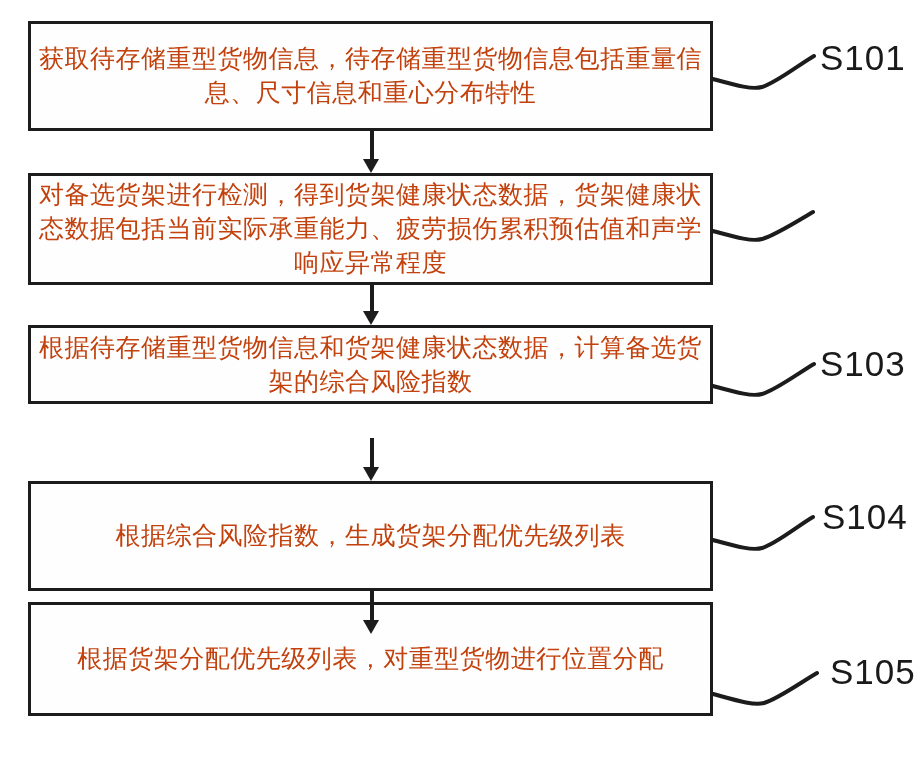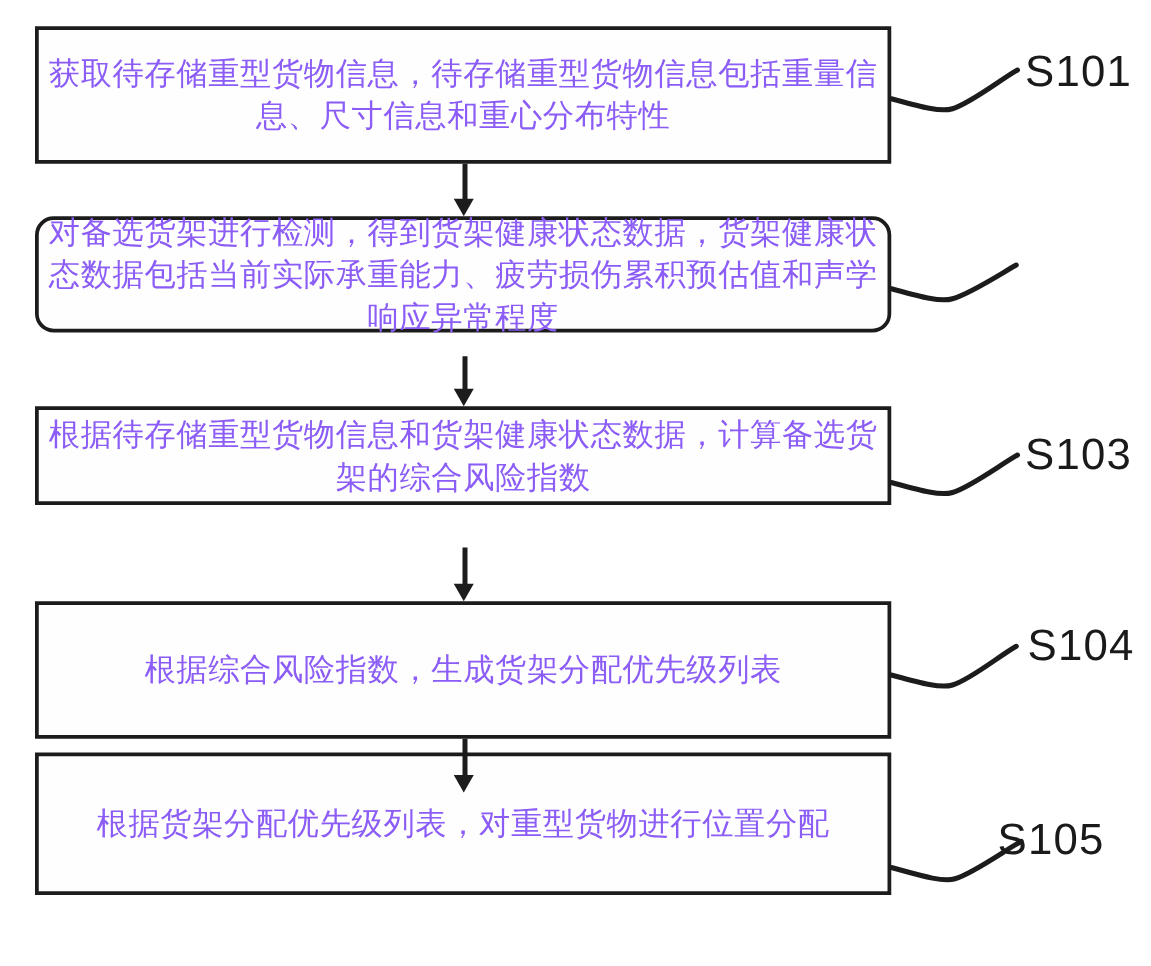--- a/index.html
+++ b/index.html
@@ -25,21 +25,21 @@
     display: flex;
     align-items: center;
     justify-content: center;
     text-align: center;
   }
   .step-box .box-text {
     display: block;
     padding: 0 2px;
     font-size: 25px;
     line-height: 34px;
-    color: #8b5cf6;
+    color: #c2410c;
     letter-spacing: 0.5px;
   }
   .flow-arrow {
     position: absolute;
     left: 363px;
     width: 17px;
   }
   .flow-arrow .arrow-line {
     position: absolute;
     left: 6.5px;
@@ -77,21 +77,21 @@
   }
 </style>
 </head>
 <body>
 
 <div class="canvas">
 
   <div class="step-box" style="top:21px;  height:110px;">
     <span class="box-text">获取待存储重型货物信息，待存储重型货物信息包括重量信息、尺寸信息和重心分布特性</span>
   </div>
-  <div class="step-box" style="top:173px; height:93px;border-radius:15px;">
+  <div class="step-box" style="top:173px; height:112px;">
     <span class="box-text">对备选货架进行检测，得到货架健康状态数据，货架健康状态数据包括当前实际承重能力、疲劳损伤累积预估值和声学响应异常程度</span>
   </div>
   <div class="step-box" style="top:325px; height:79px;">
     <span class="box-text">根据待存储重型货物信息和货架健康状态数据，计算备选货架的综合风险指数</span>
   </div>
   <div class="step-box" style="top:481px; height:110px;">
     <span class="box-text">根据综合风险指数，生成货架分配优先级列表</span>
   </div>
   <div class="step-box" style="top:602px; height:114px;">
     <span class="box-text">根据货架分配优先级列表，对重型货物进行位置分配</span>
@@ -118,15 +118,15 @@
     <path d="M713,79  C735,85  752,90  762,87  C776,83  800,64  814,56" fill="none" stroke="#1c1c1c" stroke-width="4" stroke-linecap="round"></path>
     <path d="M713,231 C735,237 752,242 762,239 C776,235 799,220 813,212" fill="none" stroke="#1c1c1c" stroke-width="4" stroke-linecap="round"></path>
     <path d="M713,386 C735,392 752,397 762,394 C776,390 800,372 814,364" fill="none" stroke="#1c1c1c" stroke-width="4" stroke-linecap="round"></path>
     <path d="M713,540 C735,546 752,551 762,548 C776,544 799,525 813,517" fill="none" stroke="#1c1c1c" stroke-width="4" stroke-linecap="round"></path>
     <path d="M713,694 C735,700 754,706 764,703 C778,699 803,681 817,673" fill="none" stroke="#1c1c1c" stroke-width="4" stroke-linecap="round"></path>
   </svg>
 
   <div class="step-label" style="left:820px; top:40px;">S101</div>
   <div class="step-label" style="left:820px; top:346px;">S103</div>
   <div class="step-label" style="left:822px; top:499px;">S104</div>
-  <div class="step-label" style="left:798px; top:654px;">S105</div>
+  <div class="step-label" style="left:830px; top:654px;">S105</div>
 
 </div>
 
 </body></html>

